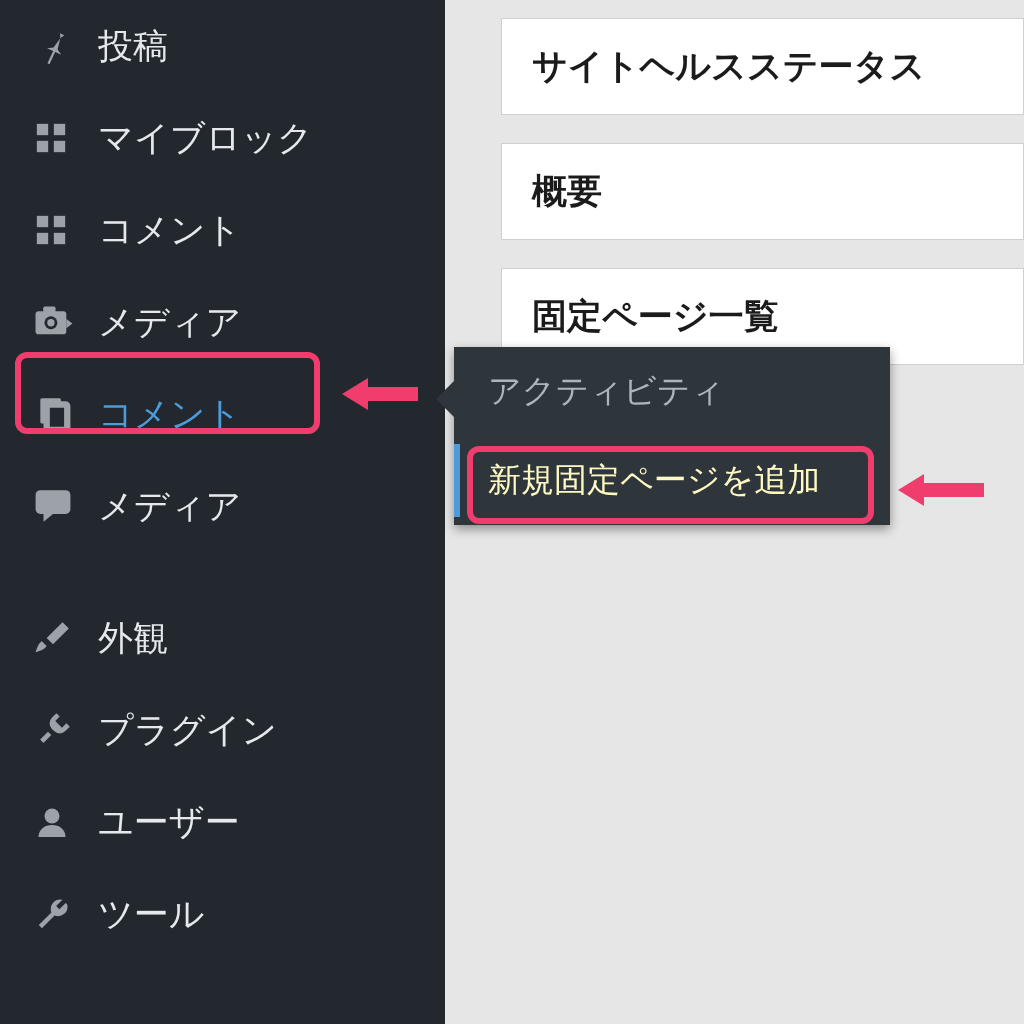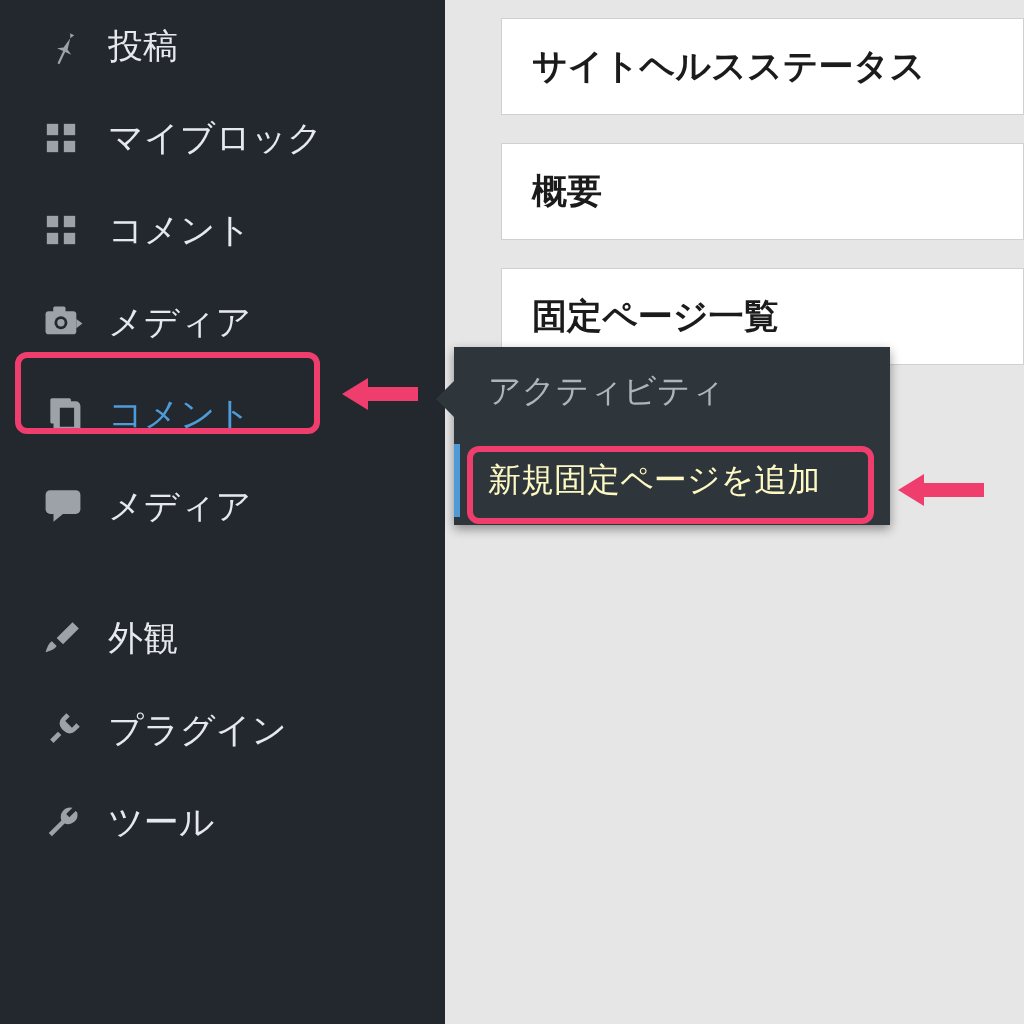--- a/index.html
+++ b/index.html
@@ -15,21 +15,21 @@
     position: absolute;
     left: 0; top: 0;
     width: 445px;
     height: 1024px;
     background: #22282d;
   }
   .menu-item {
     display: flex;
     align-items: center;
     height: 92px;
-    padding-left: 44px;
+    padding-left: 34px;
     color: #e5e9ed;
     font-size: 35px;
     font-weight: 400;
     cursor: pointer;
   }
   .menu-item .icon-slot {
     width: 46px;
     display: flex;
     align-items: center;
     justify-content: flex-start;
@@ -207,20 +207,29 @@
   <div class="menu-item">
     <span class="icon-slot">
       <svg width="38" height="38" viewBox="0 0 24 24" fill="currentColor">
           <path d="M9 3v4h6V3h3v4a5 5 0 01-5 5h-2a5 5 0 01-5-5V3h3z" transform="rotate(45 12 12)"></path>
           <rect x="10.5" y="15" width="3" height="7" transform="rotate(45 12 12)"></rect>
         </svg>
     </span>
     <span class="label">プラグイン</span>
   </div>
 
+  <div class="menu-item">
+    <span class="icon-slot">
+      <svg width="36" height="36" viewBox="0 0 24 24" fill="currentColor">
+          <circle cx="12" cy="8" r="5"></circle>
+          <path d="M3 22c0-5 4-8 9-8s9 3 9 8z"></path>
+        </svg>
+    </span>
+    <span class="label">ユーザー</span>
+  </div>
 
   <div class="menu-item">
     <span class="icon-slot">
       <svg width="38" height="38" viewBox="0 0 24 24" fill="currentColor">
           <path d="M21 6a6 6 0 01-8 7L5 21l-2-2 8-8a6 6 0 017-8l-4 4 2 2 4-4z"></path>
         </svg>
     </span>
     <span class="label">ツール</span>
   </div>
 </div>

